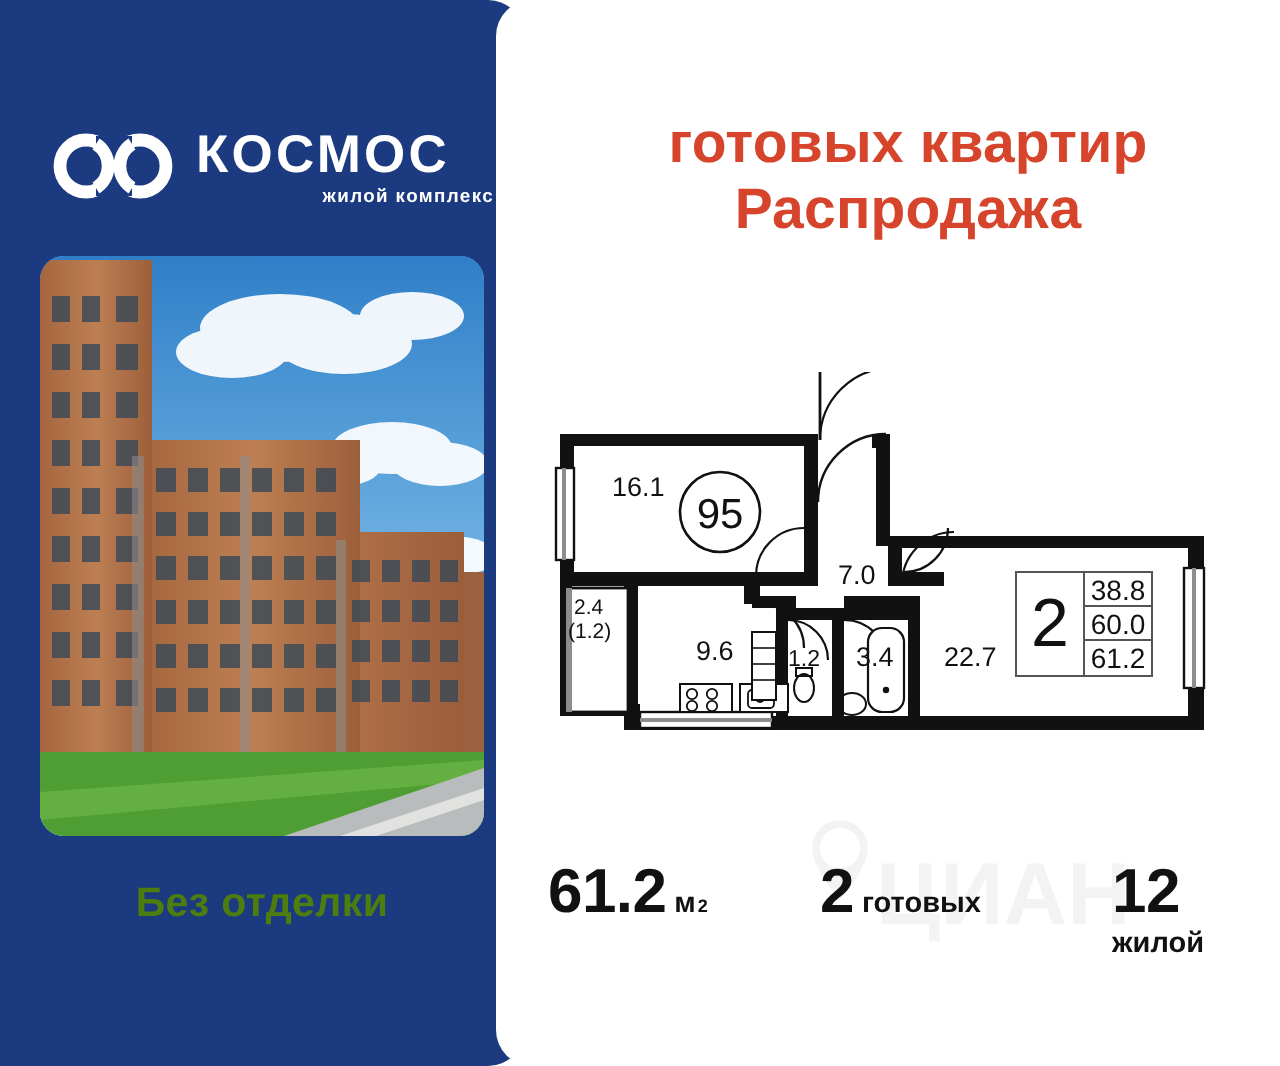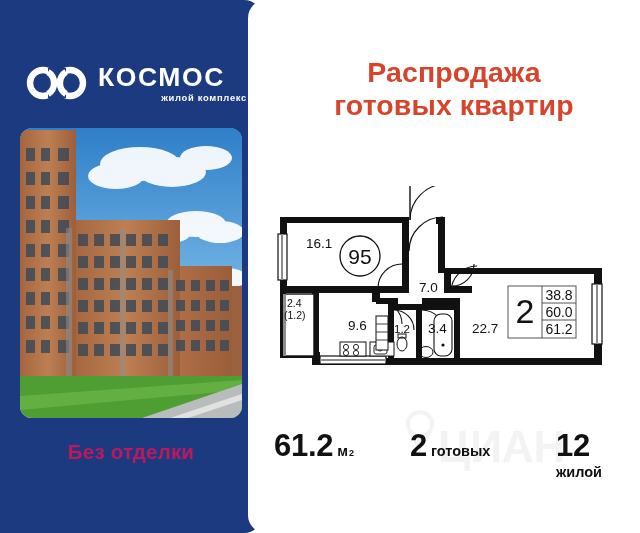--- a/index.html
+++ b/index.html
@@ -40,21 +40,21 @@
 
   
   .photo{
     position:absolute;left:20px;top:128px;width:222px;height:290px;
     border-radius:12px;overflow:hidden;background:#76b6e8;
   }
   .photo svg{display:block;width:222px;height:290px;}
 
   .panel-caption{
     position:absolute;left:0;top:440px;width:262px;
-    text-align:center;color:#be185d;
+    text-align:center;color:#4d7c0f;
     font-size:20.5px;font-weight:bold;letter-spacing:.2px;
   }
 
   
   .headline{
     position:absolute;left:278px;top:56px;width:352px;
     text-align:center;color:#d6442b;
     font-size:28.5px;font-weight:bold;line-height:33px;letter-spacing:.1px;
   }
 
@@ -255,22 +255,22 @@
       <path d="M0 268 L222 252 L222 262 L0 282 Z" fill="#79c04f" opacity="0.5"></path>
 
       <path d="M122 290 L222 256 L222 290 Z" fill="#b9bcbd"></path>
       <path d="M150 290 L222 266 L222 272 L168 290 Z" fill="#e8e8e6" opacity="0.85"></path>
     </svg>
   </div>
 
   <div class="panel-caption">Без отделки</div>
 
   <div class="headline">
+    <div>готовых квартир</div>
     <div>Распродажа</div>
-    <div>готовых квартир</div>
   </div>
 
   <div class="plan">
     <svg viewBox="0 0 348 196" xmlns="http://www.w3.org/2000/svg">
       <g fill="none" stroke="#111" stroke-width="1">
 
         <rect x="4" y="31" width="128" height="6" fill="#111" stroke="none"></rect>
         <rect x="4" y="31" width="7" height="75" fill="#111" stroke="none"></rect>
         <rect x="4" y="100" width="48" height="7" fill="#111" stroke="none"></rect>
 

